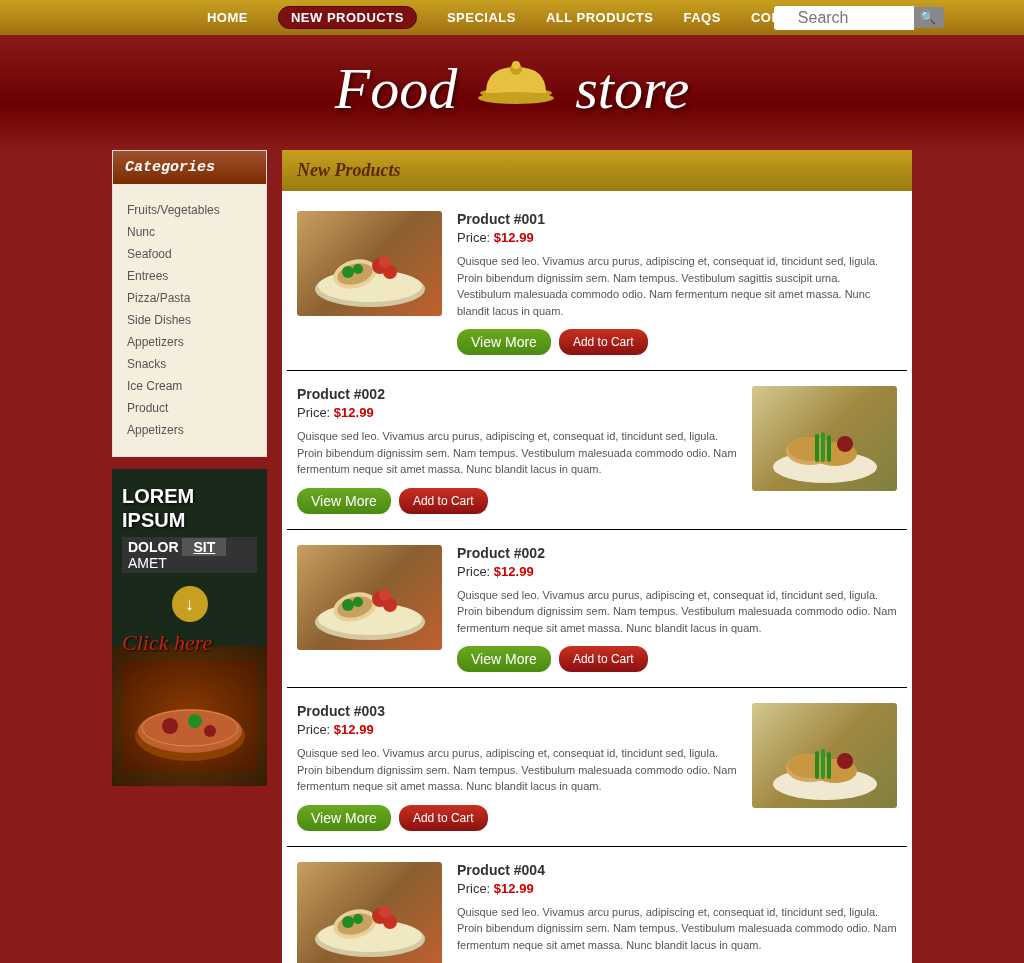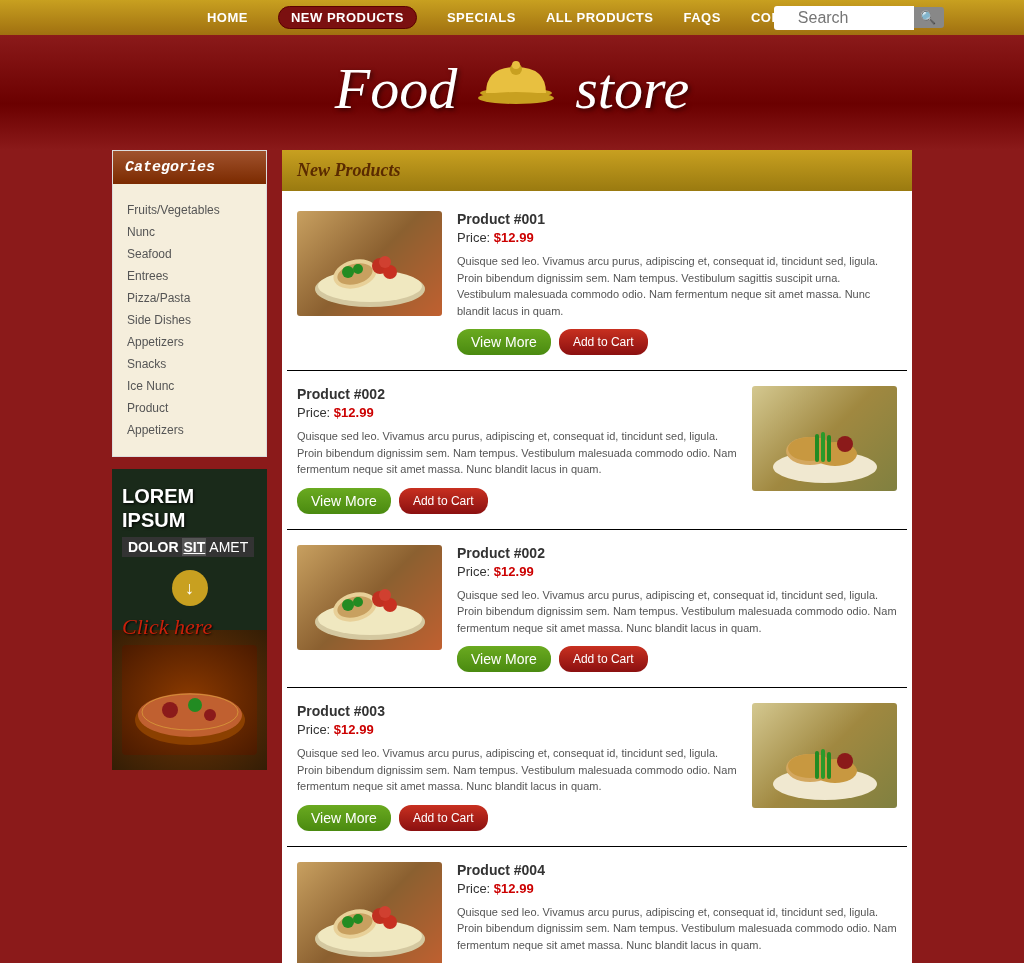--- a/index.html
+++ b/index.html
@@ -345,37 +345,37 @@
         <li>
             <a href="#">Side Dishes</a>
           </li>
         <li>
             <a href="#">Appetizers</a>
           </li>
         <li>
             <a href="#">Snacks</a>
           </li>
         <li>
-            <a href="#">Ice Nunc</a>
+            <a href="#">Ice Cream</a>
           </li>
         <li>
             <a href="#">Product</a>
           </li>
         <li>
             <a href="#">Appetizers</a>
           </li>
       </ul>
     </div>
 
     <div class="sidebar-ad">
       <div class="ad-bg"></div>
       <div class="ad-content">
         <div class="lorem">LOREM IPSUM</div>
         <div class="dolor">
-          <span>DOLOR</span> <span style="background:#555; padding:1px 1px;text-decoration:underline;">SIT</span> AMET
+          <span>DOLOR</span> <span style="background:#555; padding:1px 11px;text-decoration:underline;">SIT</span> AMET
         </div>
         <div class="arrow-btn">↓</div>
         <div class="click-here">Click here</div>
         <div class="food-img-placeholder">
           <svg width="130" height="100" viewBox="0 0 130 100">
 
             <ellipse cx="65" cy="70" rx="55" ry="25" fill="#8B4000"></ellipse>
             <ellipse cx="65" cy="65" rx="52" ry="22" fill="#c06030"></ellipse>
             <circle cx="45" cy="60" r="8" fill="#8B1A1A"></circle>
             <circle cx="70" cy="55" r="7" fill="#228B22"></circle>

